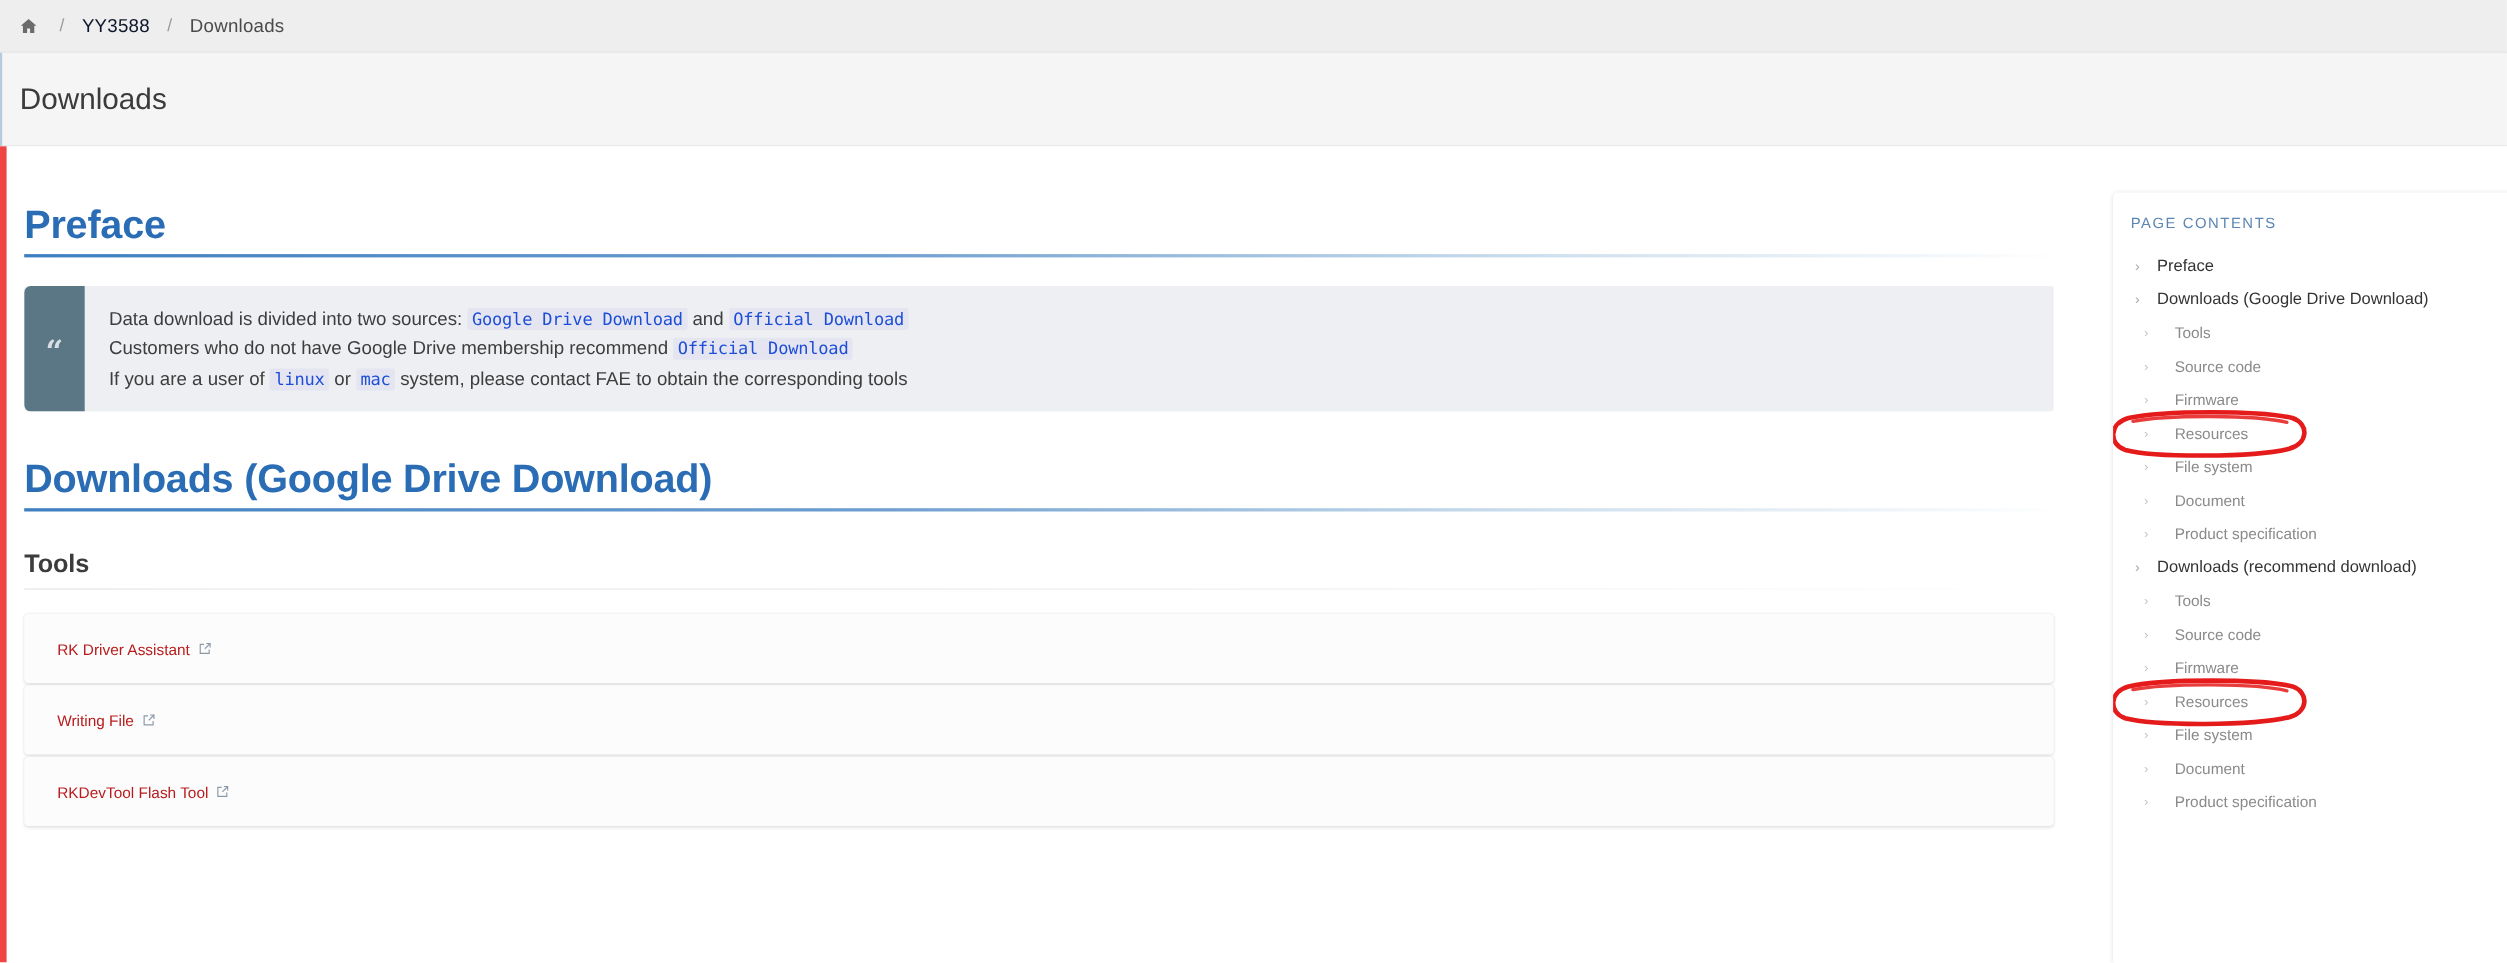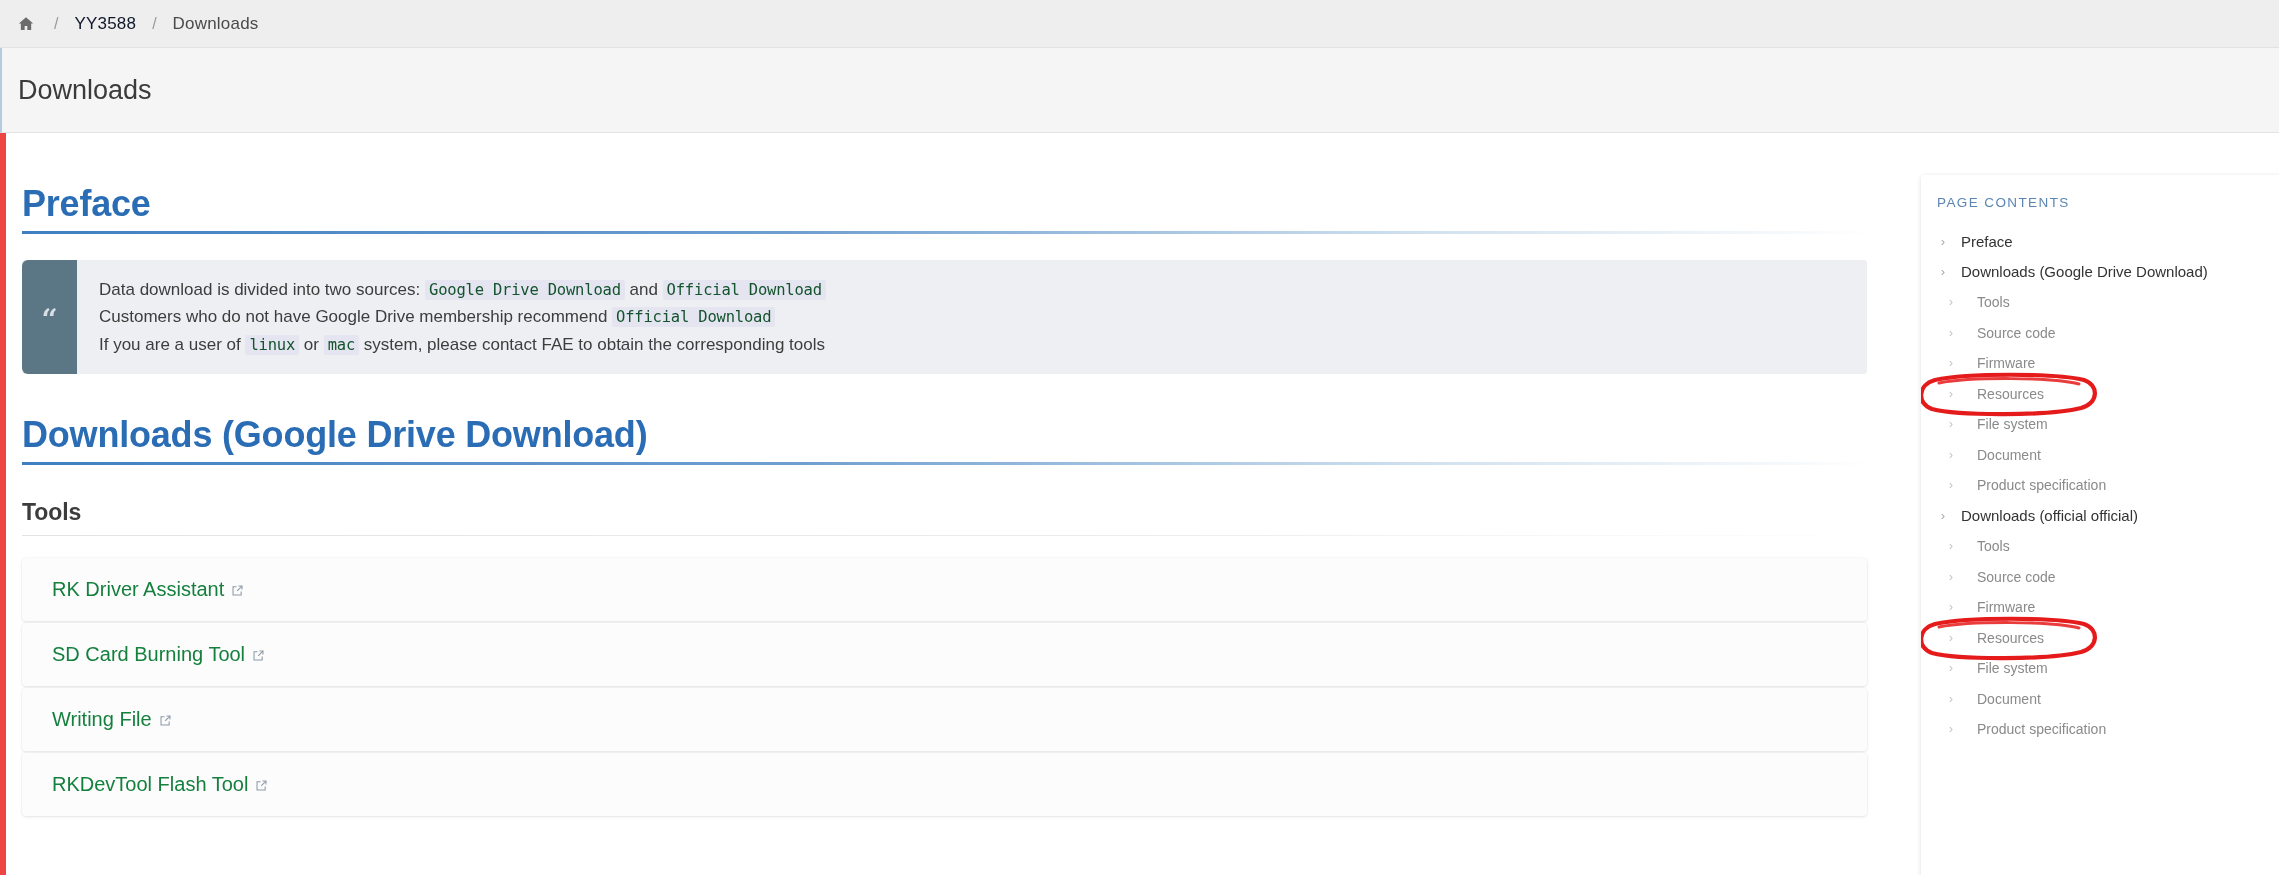--- a/index.html
+++ b/index.html
@@ -130,21 +130,21 @@
   .quote-body {
     padding: 16px 20px 16px 22px;
     font-size: 17px;
     line-height: 1.62;
     color: #3d3d3d;
   }
   code.inline {
     font-family: "DejaVu Sans Mono", monospace;
     font-size: 15.5px;
     background: #e4e5f0;
-    color: #14532d;
+    color: #1d4ed8;
     padding: 1px 4px;
     border-radius: 2px;
     letter-spacing: -.2px;
     text-align: center;
   }
 
   
   .card-list { margin-top: 22px; }
   .card {
     position: relative;
@@ -152,25 +152,25 @@
     height: 63px;
     margin-bottom: 2px;
     background: #fcfcfd;
     border-radius: 4px;
     box-shadow: 0 1px 3px rgba(0,0,0,.10), 0 0 0 1px rgba(0,0,0,.015);
     display: flex;
     align-items: center;
     padding-left: 30px;
   }
   .card-link {
-    font-size: 20px;
-    color: #15803d;
+    font-size: 14px;
+    color: #b91c1c;
     text-decoration: none;
     display: inline-flex;
-    align-items: center;
+    align-items: flex-start;
     gap: 7px;
     cursor: pointer;
   }
   .ext-icon {
     display: inline-flex;
     width: 13px; height: 13px;
     position: relative;
     top: 1px;
   }
 
@@ -291,32 +291,20 @@
               <svg width="13" height="13" viewBox="0 0 16 16" fill="none" stroke="#8b99a6" stroke-width="1.3">
                 <path d="M12.5 9.2v4.3H2.5V3.5h4.3"></path>
                 <path d="M9.2 2.5h4.3v4.3"></path>
                 <path d="M13.5 2.5L7.6 8.4"></path>
               </svg>
             </span>
           </a>
         </div>
         <div class="card">
           <a class="card-link">
-            <span>SD Card Burning Tool</span>
-            <span class="ext-icon">
-              <svg width="13" height="13" viewBox="0 0 16 16" fill="none" stroke="#8b99a6" stroke-width="1.3">
-                <path d="M12.5 9.2v4.3H2.5V3.5h4.3"></path>
-                <path d="M9.2 2.5h4.3v4.3"></path>
-                <path d="M13.5 2.5L7.6 8.4"></path>
-              </svg>
-            </span>
-          </a>
-        </div>
-        <div class="card">
-          <a class="card-link">
             <span>Writing File</span>
             <span class="ext-icon">
               <svg width="13" height="13" viewBox="0 0 16 16" fill="none" stroke="#8b99a6" stroke-width="1.3">
                 <path d="M12.5 9.2v4.3H2.5V3.5h4.3"></path>
                 <path d="M9.2 2.5h4.3v4.3"></path>
                 <path d="M13.5 2.5L7.6 8.4"></path>
               </svg>
             </span>
           </a>
         </div>
@@ -376,21 +364,21 @@
         <div class="toc-item lvl2">
           <span class="chev">›</span>
           <span class="label">Document</span>
         </div>
         <div class="toc-item lvl2">
           <span class="chev">›</span>
           <span class="label">Product specification</span>
         </div>
         <div class="toc-item lvl1">
           <span class="chev">›</span>
-          <span class="label">Downloads (official official)</span>
+          <span class="label">Downloads (recommend download)</span>
         </div>
         <div class="toc-item lvl2">
           <span class="chev">›</span>
           <span class="label">Tools</span>
         </div>
         <div class="toc-item lvl2">
           <span class="chev">›</span>
           <span class="label">Source code</span>
         </div>
         <div class="toc-item lvl2">

